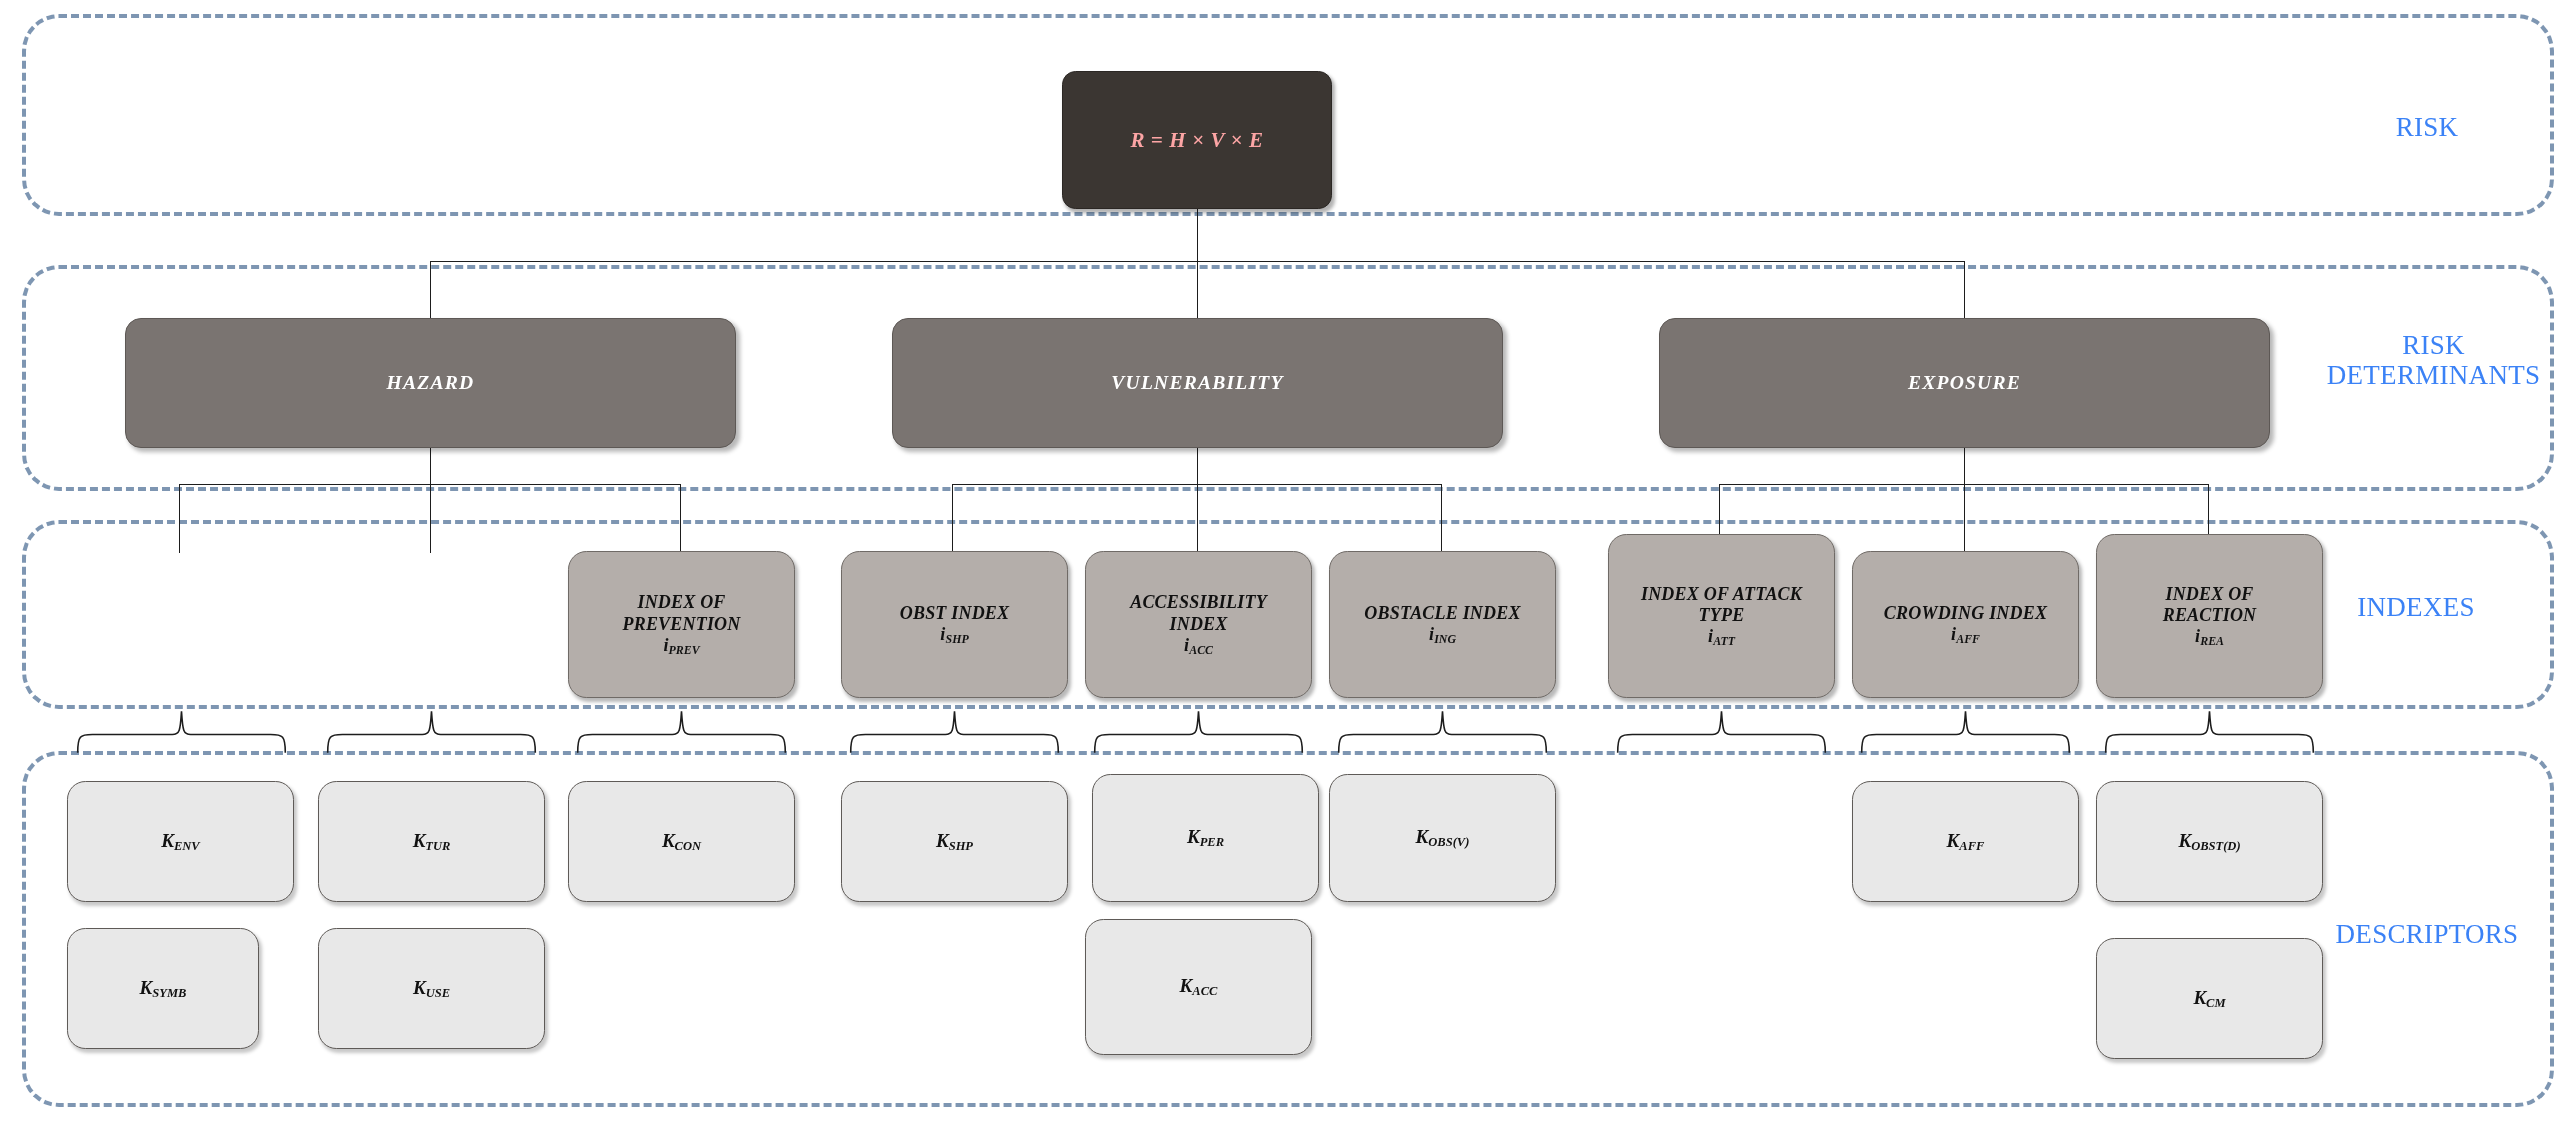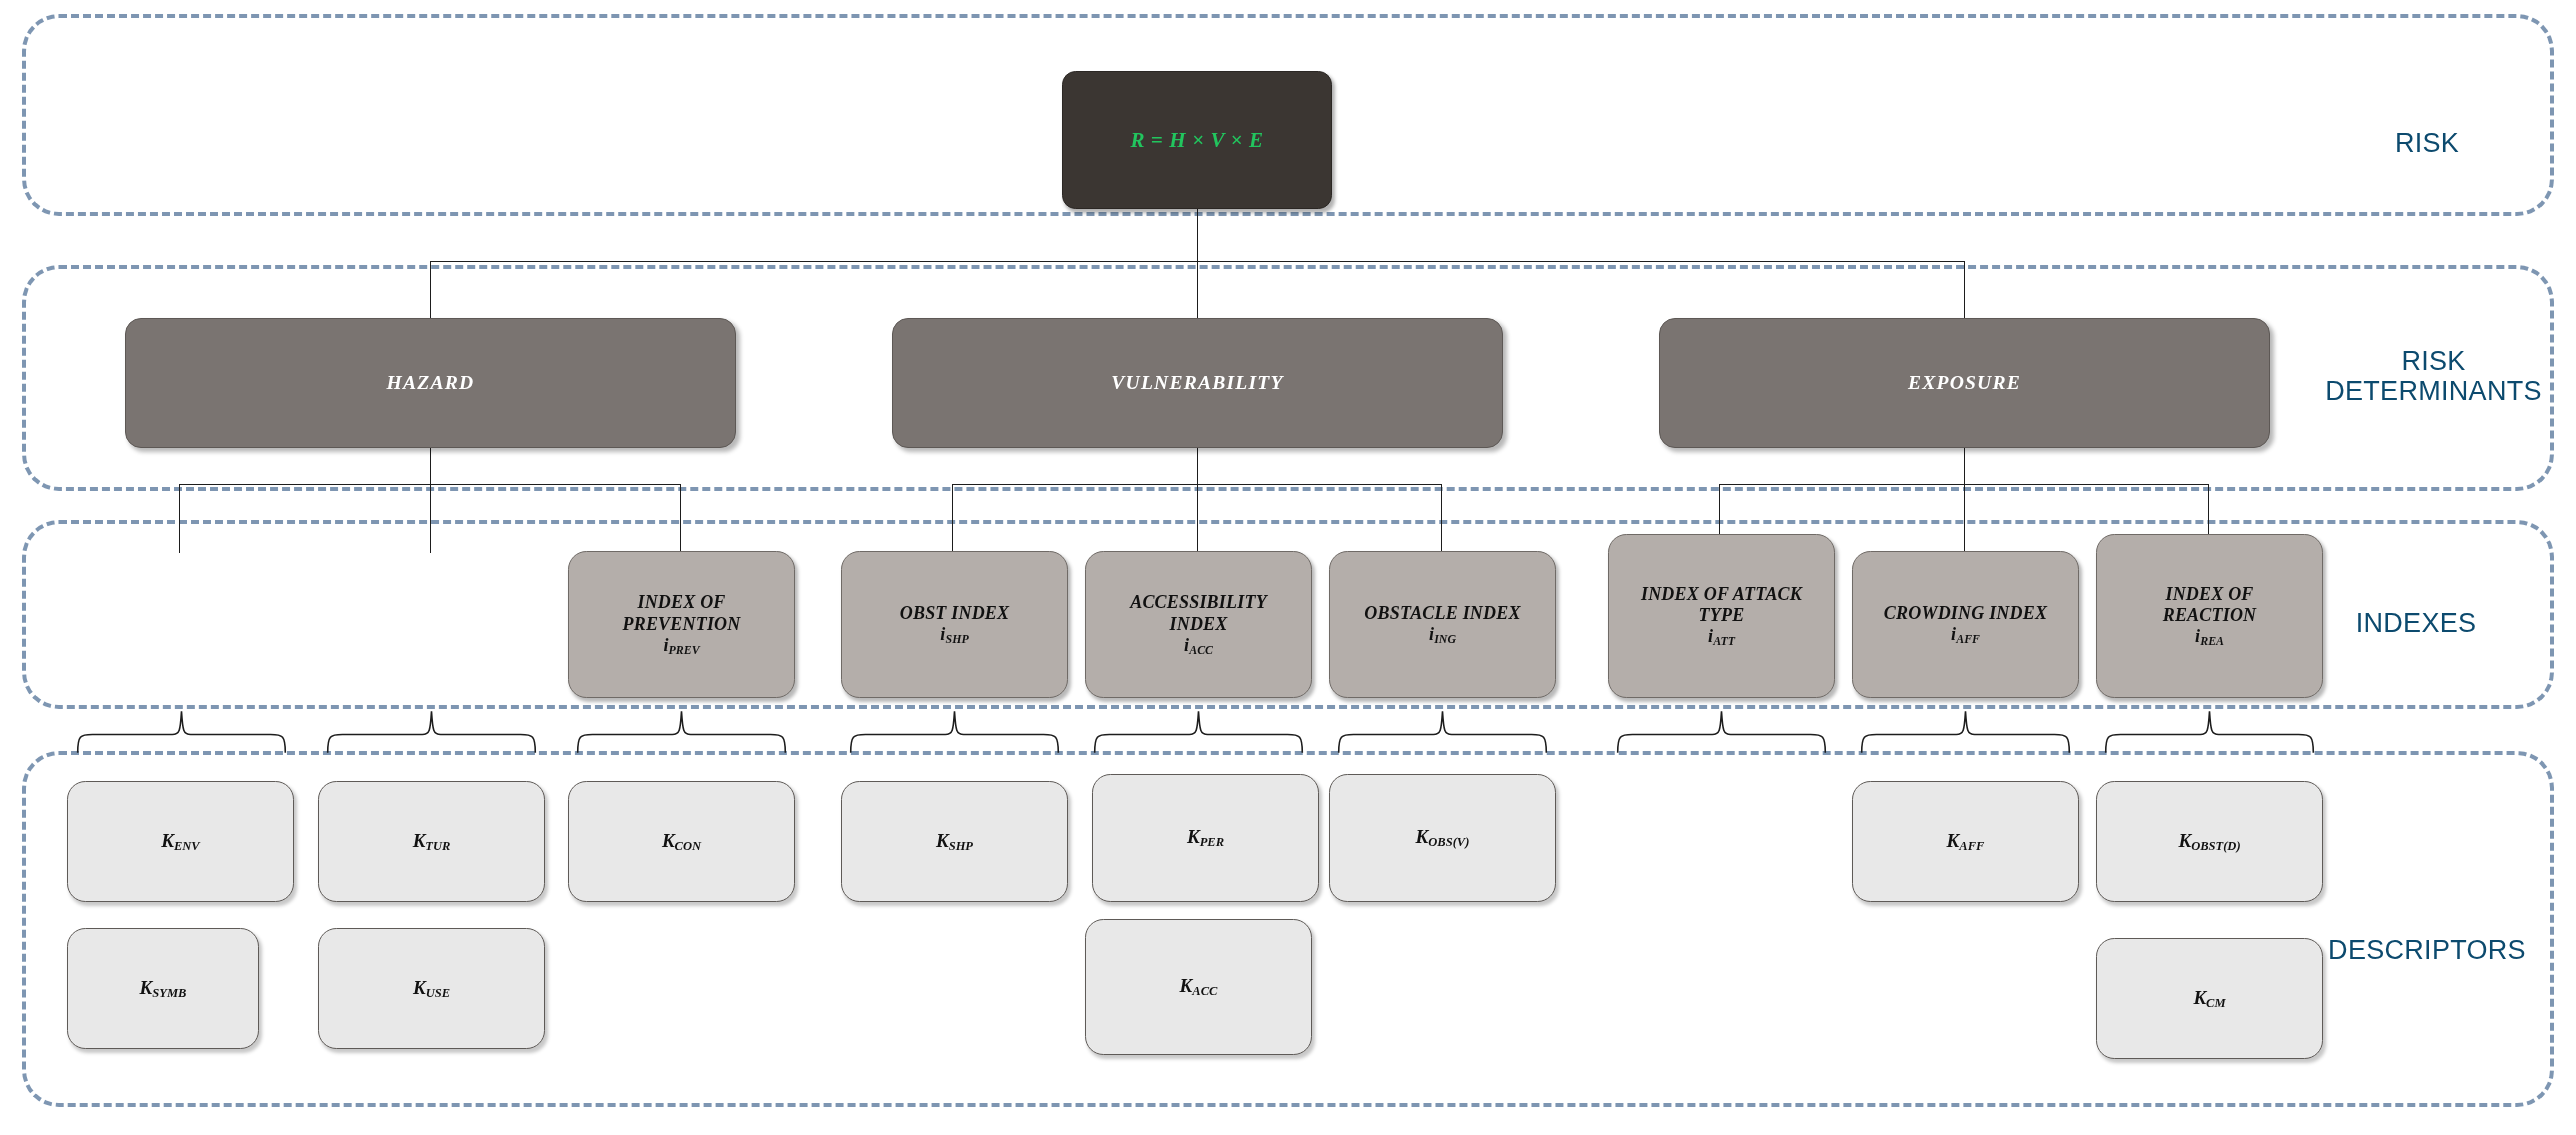--- a/index.html
+++ b/index.html
@@ -20,48 +20,47 @@
     position:absolute;
     border:4.3px dashed #7e96b2;
     border-radius:37px;
     box-sizing:border-box;
     background:transparent;
   }
 
   
   .band-label{
     position:absolute;
-    font-family:Liberation Sans, sans-serif;
+    font-family:Liberation Serif, serif;
     font-weight:400;
     font-style:normal;
-    color:#0c4a6e;
+    color:#3b82f6;
     text-align:center;
     line-height:1.12;
     letter-spacing:0.3px;
     white-space:pre-line;
-    margin-top:16px;
   }
 
   
   .node{
     position:absolute;
     box-sizing:border-box;
     display:flex;
     align-items:center;
     justify-content:center;
     text-align:center;
     border-radius:16px;
     font-style:italic;
     font-weight:bold;
     line-height:1.18;
   }
 
   .node.root{
     background:#3b3632;
-    color:#22c55e;
+    color:#fca5a5;
     border:0.6px solid #2b2724;
     border-radius:13.5px;
     font-size:21px;
     letter-spacing:0.6px;
     box-shadow:2.5px 3.1px 3.7px rgba(0,0,0,0.30);
   }
 
   .node.determinant{
     background:#7a7471;
     color:#ffffff;

